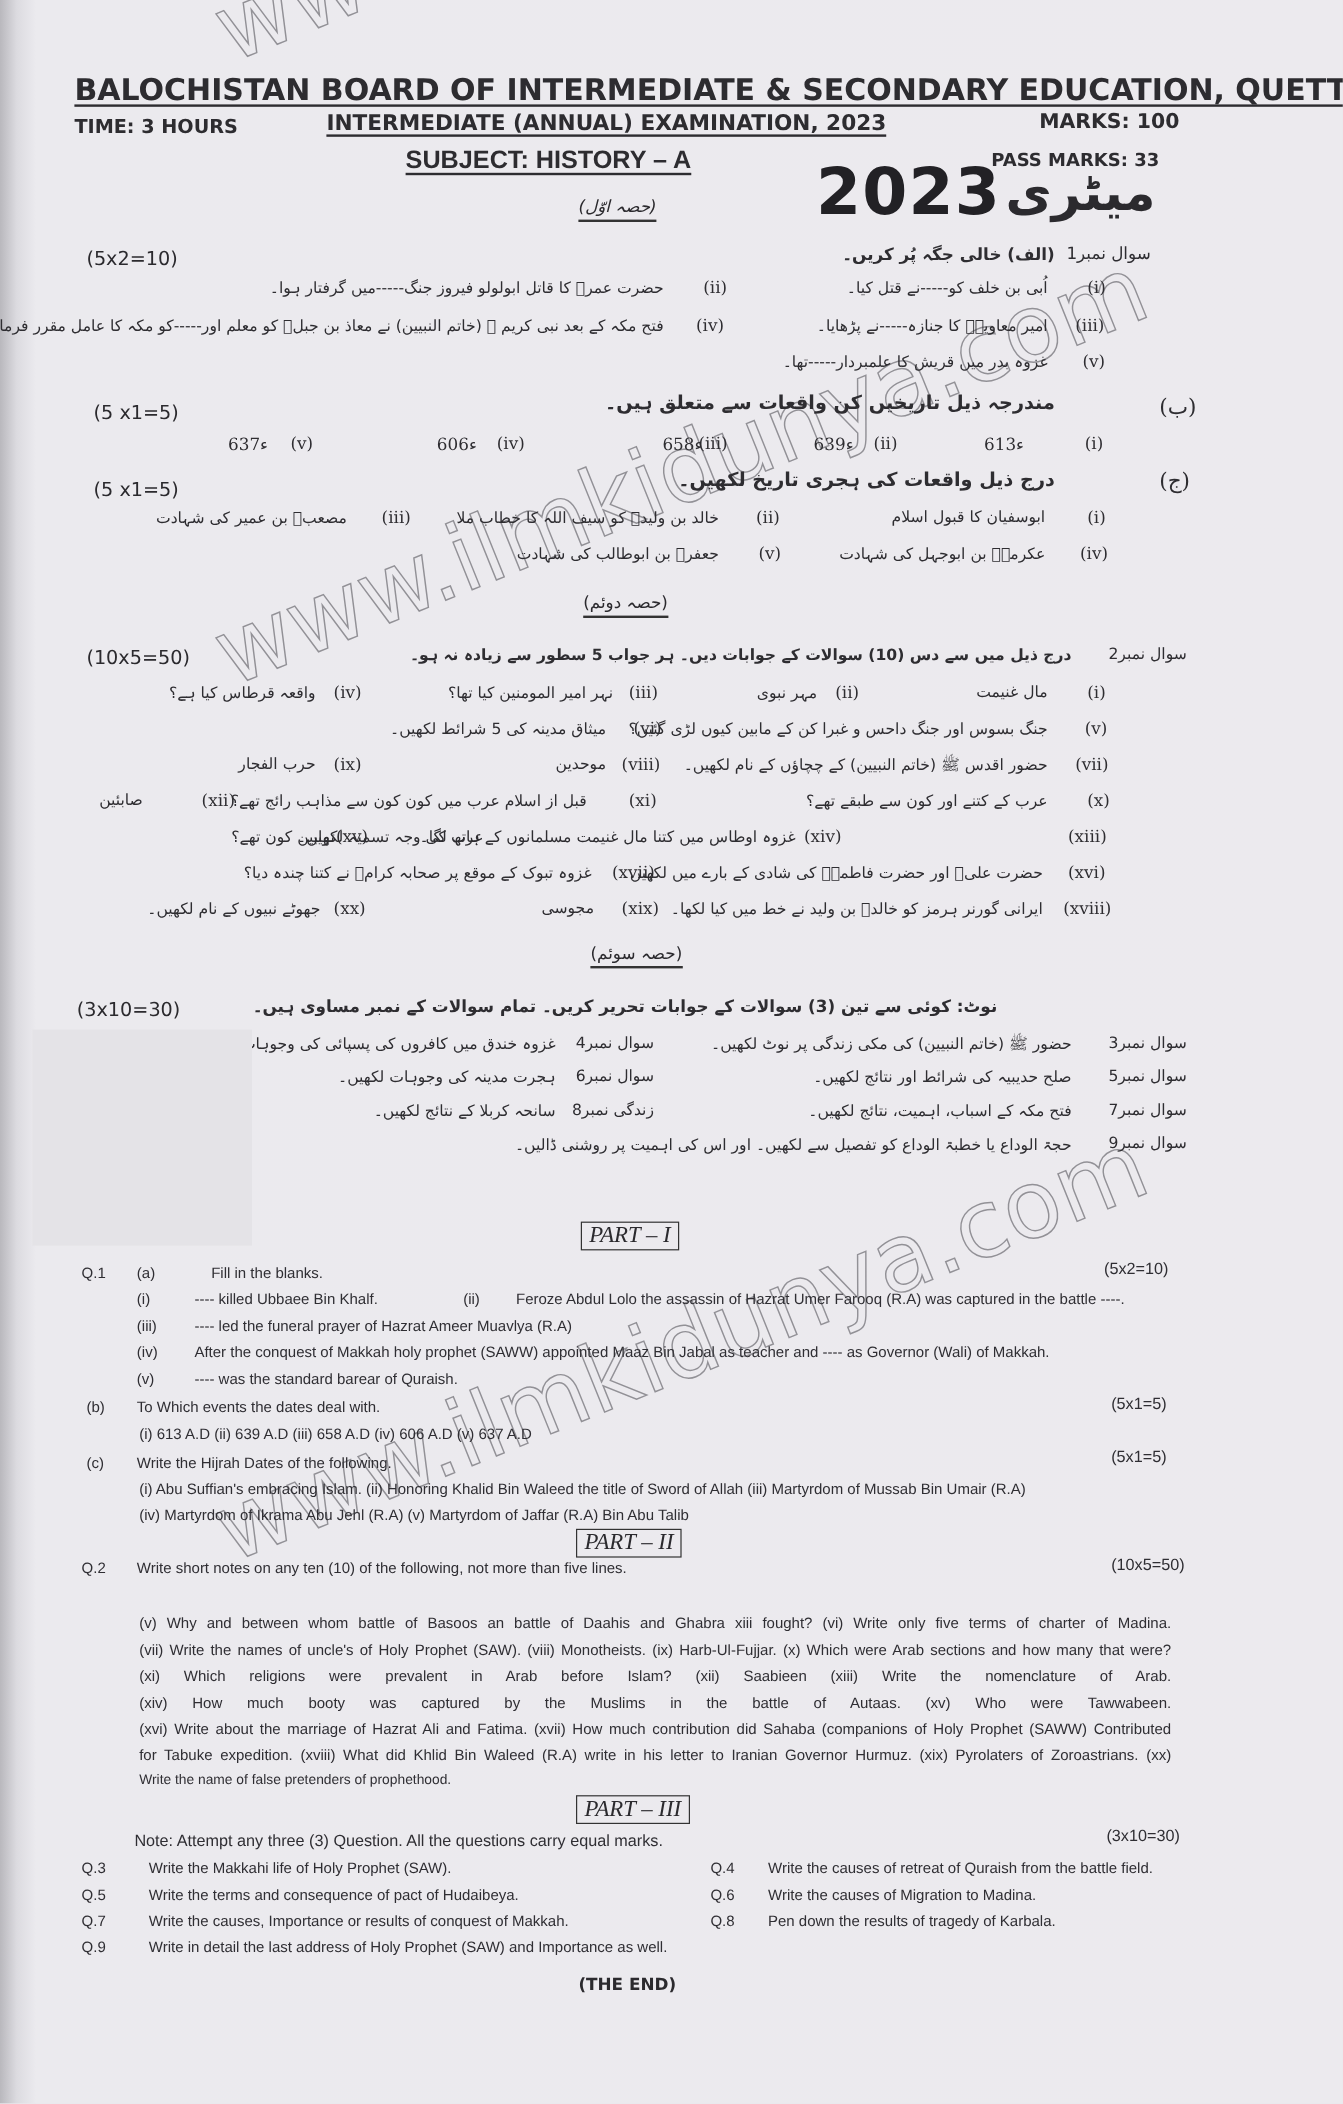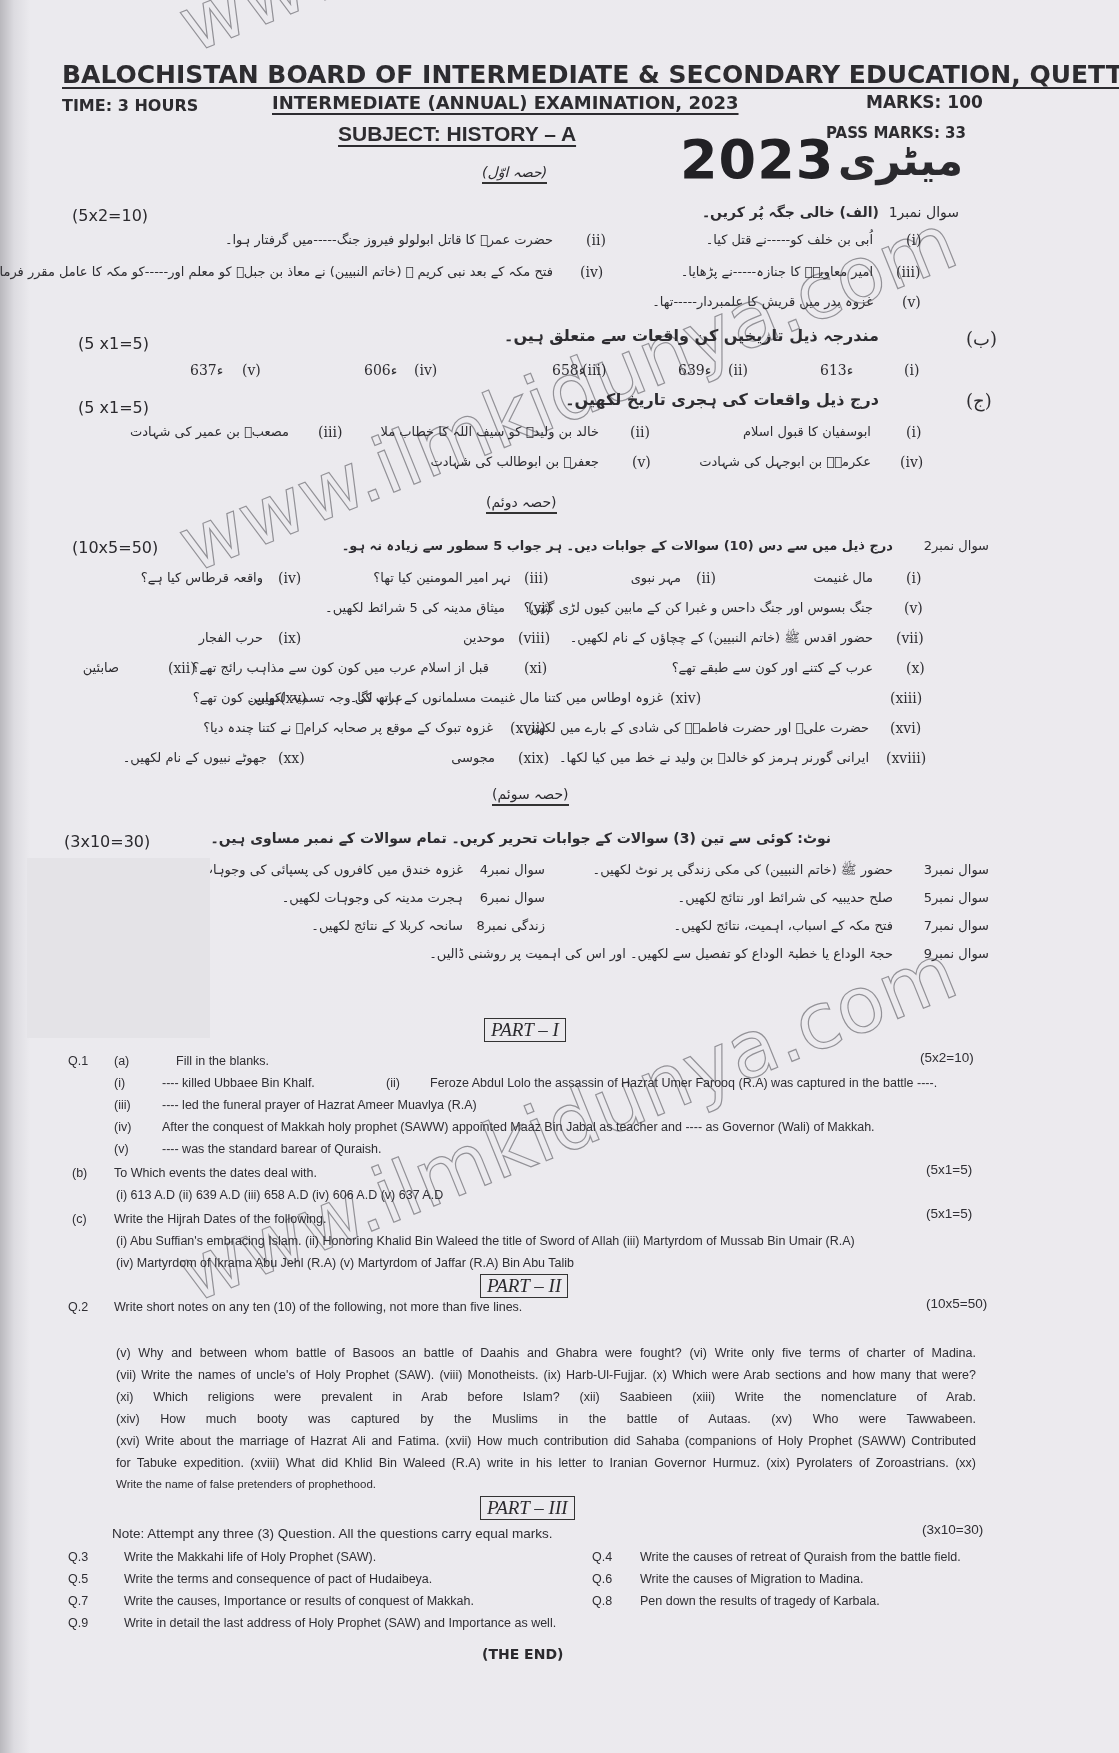--- a/index.html
+++ b/index.html
@@ -184,21 +184,21 @@
   <div class="abs en" style="left:72px;top:1212px;">(c)</div>
   <div class="abs en" style="left:114px;top:1212px;">Write the Hijrah Dates of the following.</div>
   <div class="abs en" style="left:926px;top:1206px;font-size:13.5px;">(5x1=5)</div>
   <div class="abs en" style="left:116px;top:1234px;">(i)  Abu Suffian's embracing Islam.      (ii) Honoring Khalid Bin Waleed  the title of Sword of Allah (iii) Martyrdom of Mussab Bin Umair (R.A)</div>
   <div class="abs en" style="left:116px;top:1256px;">(iv)  Martyrdom of Ikrama Abu Jehl (R.A) (v) Martyrdom of Jaffar (R.A) Bin Abu Talib</div>
 
   <div class="partbox" style="left:480px;top:1274px;">PART – II</div>
   <div class="abs en" style="left:68px;top:1300px;">Q.2</div>
   <div class="abs en" style="left:114px;top:1300px;">Write short notes on any ten (10) of the following, not more than five lines.</div>
   <div class="abs en" style="left:926px;top:1296px;font-size:13.5px;">(10x5=50)</div>
-  <div class="abs en jline" style="left:116px;top:1346px;">(v) Why and between whom battle of Basoos an battle of Daahis and Ghabra were fought? (vi) Write only five terms of charter of Madina.</div>
+  <div class="abs en jline" style="left:116px;top:1346px;">(v) Why and between whom battle of Basoos an battle of Daahis and Ghabra xiii fought? (vi) Write only five terms of charter of Madina.</div>
   <div class="abs en jline" style="left:116px;top:1368px;">(vii) Write the names of uncle's of Holy Prophet (SAW). (viii) Monotheists. (ix) Harb-Ul-Fujjar. (x) Which were Arab sections and how many that were?</div>
   <div class="abs en jline" style="left:116px;top:1390px;">(xi) Which religions were prevalent in Arab before Islam? (xii) Saabieen (xiii) Write the nomenclature of Arab.</div>
   <div class="abs en jline" style="left:116px;top:1412px;">(xiv) How much booty was captured by the Muslims in the battle of Autaas. (xv) Who were Tawwabeen.</div>
   <div class="abs en jline" style="left:116px;top:1434px;">(xvi) Write about the marriage of Hazrat Ali and Fatima. (xvii) How much contribution did Sahaba (companions of Holy Prophet (SAWW) Contributed</div>
   <div class="abs en jline" style="left:116px;top:1456px;">for Tabuke expedition. (xviii) What did Khlid Bin Waleed (R.A) write in his letter to Iranian Governor Hurmuz. (xix) Pyrolaters of Zoroastrians. (xx)</div>
   <div class="abs en" style="left:116px;top:1478px;font-size:11.5px;">Write the name of false pretenders of prophethood.</div>
 
   <div class="partbox" style="left:480px;top:1496px;">PART – III</div>
   <div class="abs en" style="left:112px;top:1526px;font-size:13.5px;">Note:  Attempt any three (3) Question. All the questions carry equal marks.</div>
   <div class="abs en" style="left:922px;top:1522px;font-size:13.5px;">(3x10=30)</div>

